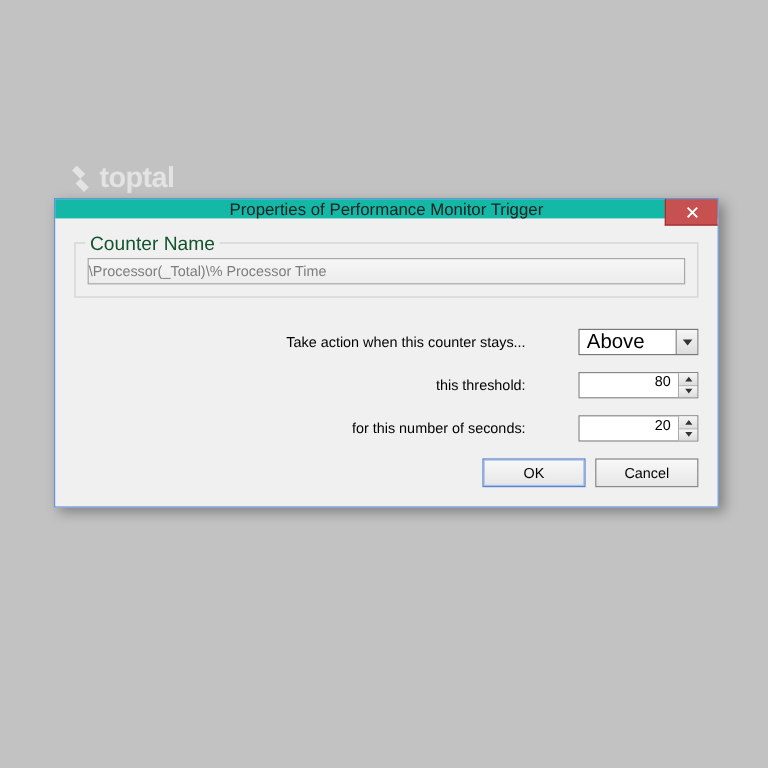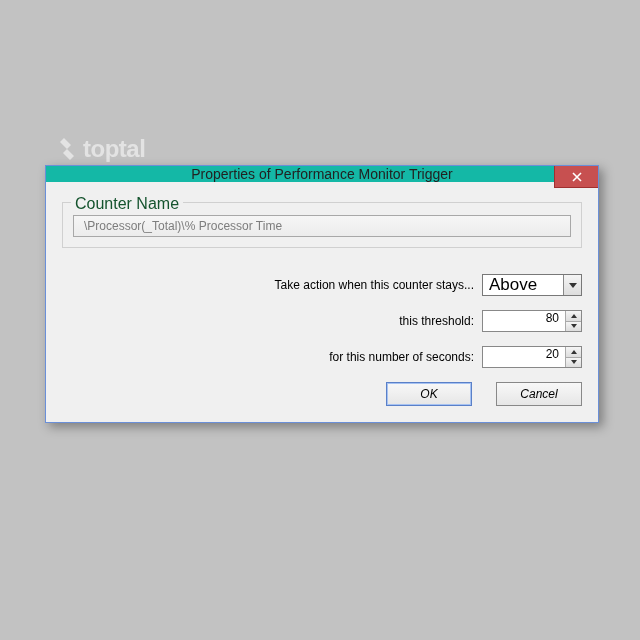--- a/index.html
+++ b/index.html
@@ -81,33 +81,34 @@
     background: #f0f0f0;
     padding: 0 4px;
     font-size: 16px;
     color: #14532d;
   }
   .counter-field {
     border: 1px solid #a8a8a8;
     background: linear-gradient(#f6f6f6,#ececec);
     height: 22px;
     line-height: 20px;
-    padding: 0 10px;
+    padding: 0 0;
     color: #7d7d7d;
     font-size: 12px;
     width: 100%;
   }
   .rows {
     margin-top: 26px;
   }
   .row {
     display: flex;
     align-items: center;
     justify-content: flex-end;
     margin-bottom: 14px;
+    gap: 36px;
   }
   .row-label {
     text-align: right;
     margin-right: 8px;
     font-size: 12px;
   }
   .combobox {
     width: 100px;
     height: 22px;
     border: 1px solid #787878;
@@ -157,23 +158,22 @@
     background: linear-gradient(#f5f5f5,#ddd);
     display: flex;
     align-items: center;
     justify-content: center;
     cursor: pointer;
   }
   .spin-up { border-bottom: 1px solid #aaa; }
   .buttons {
     display: flex;
     justify-content: flex-end;
-    gap: 24px;
+    gap: 8px;
     margin-top: 8px;
-    font-style: italic;
   }
   .btn {
     width: 86px;
     height: 24px;
     border: 1px solid #888;
     background: linear-gradient(#f8f8f8,#e6e6e6);
     font-size: 12px;
     text-align: center;
     line-height: 22px;
     cursor: pointer;

